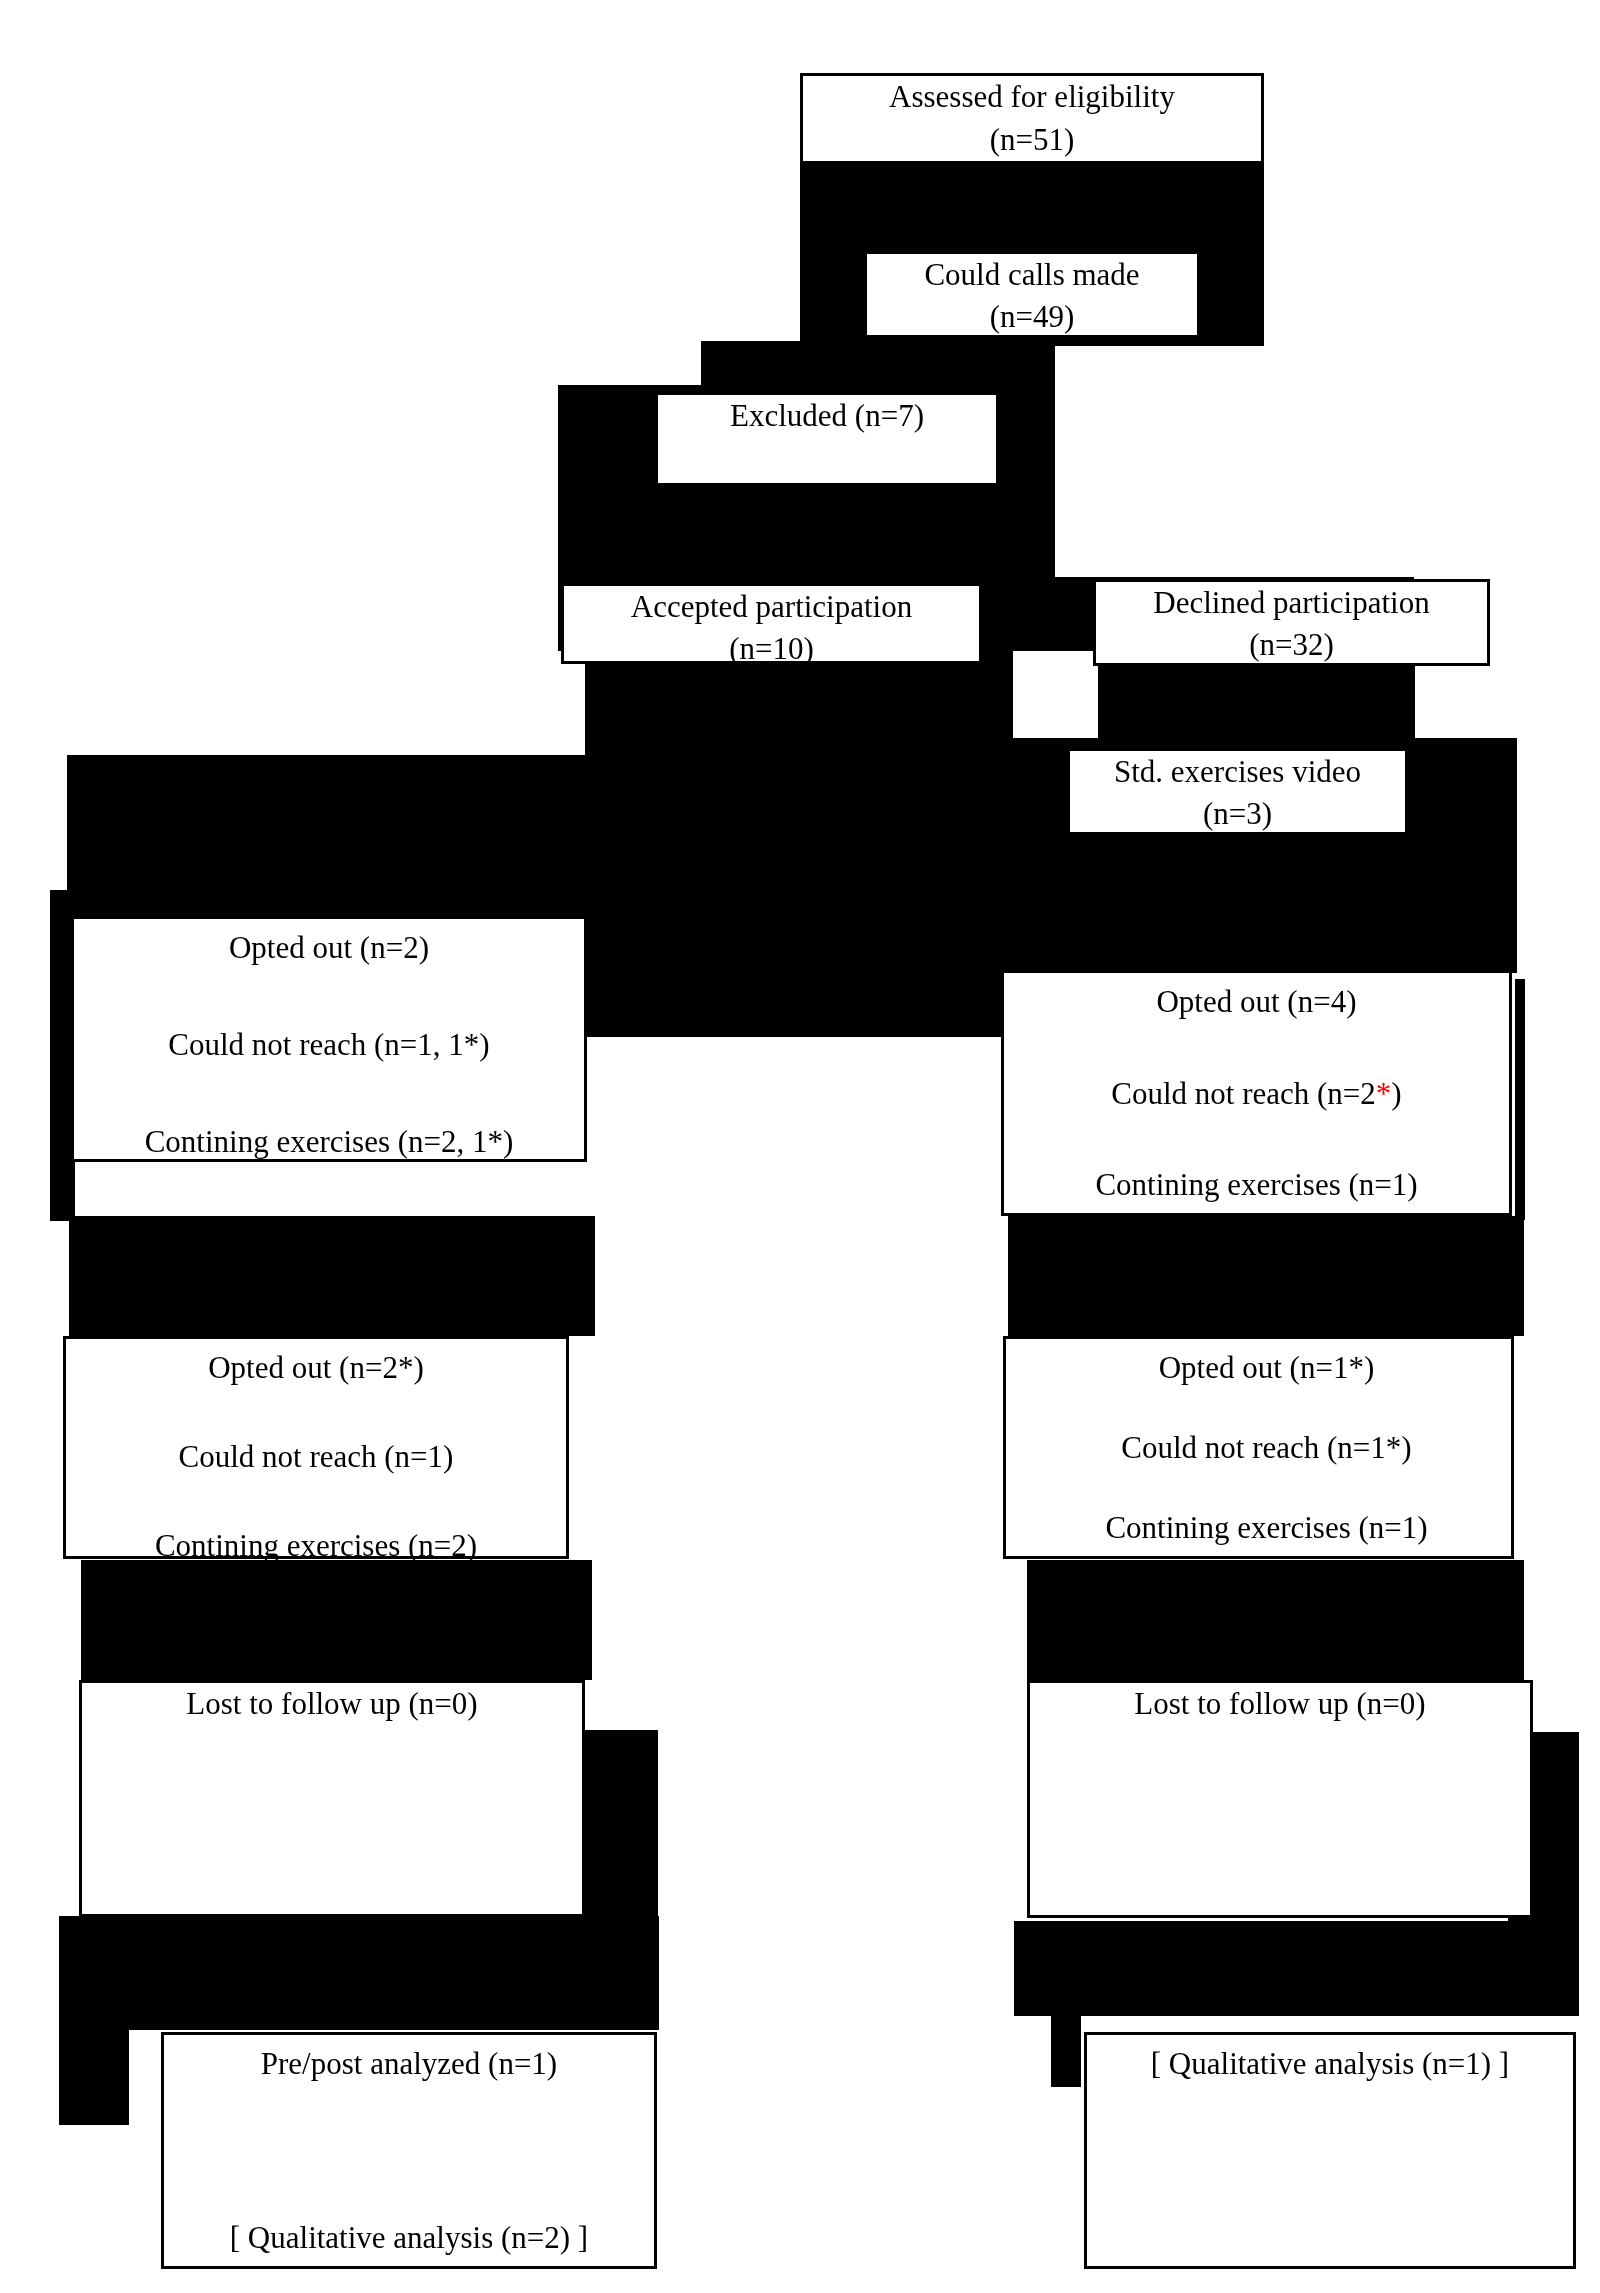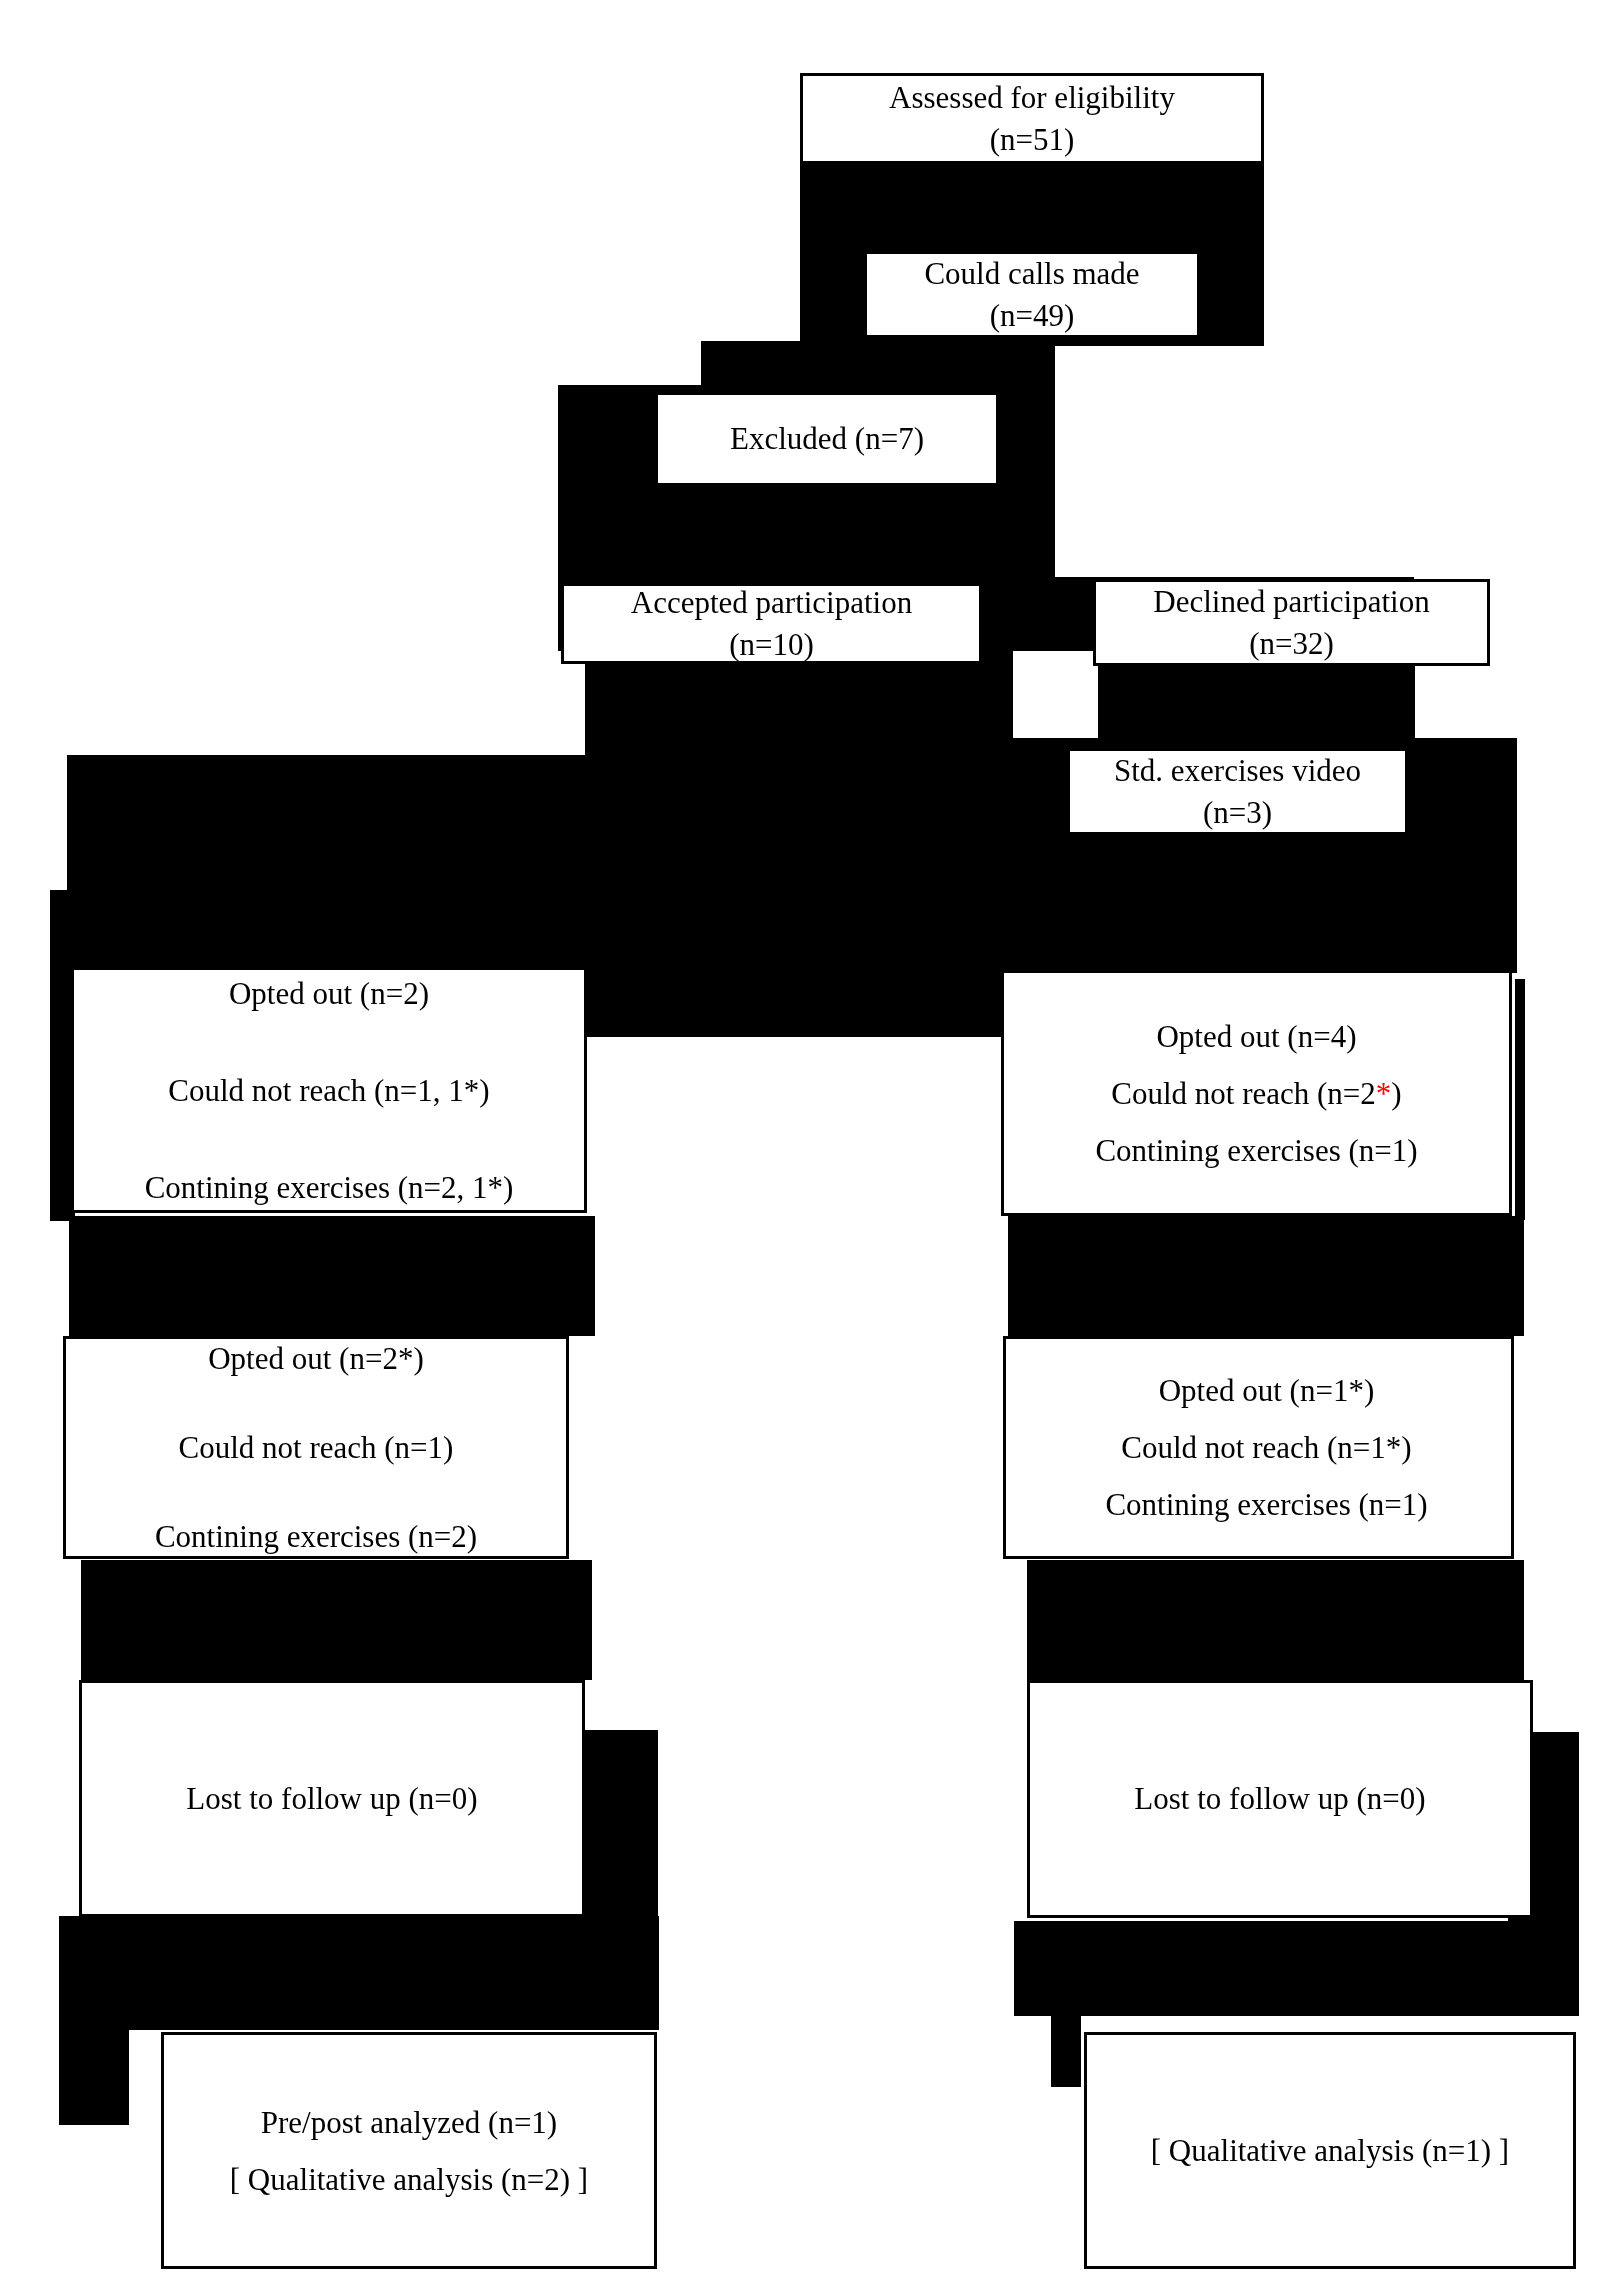--- a/index.html
+++ b/index.html
@@ -13,21 +13,21 @@
   }
   .conn{position:absolute;background:#000000;}
   .box{
     position:absolute;
     background:#ffffff;
     border:3.8px solid #000000;
     box-sizing:border-box;
     display:flex;
     flex-direction:column;
     align-items:center;
-    justify-content:center;
+    justify-content:space-between;
     text-align:center;
     font-size:31px;
     line-height:42px;
   }
   .box.spread{line-height:57px;}
   .red{color:#ff0000;}
 
   
   #c1 {left:800px;  top:164px;  width:464px; height:182px;}
   #c2 {left:701px;  top:341px;  width:354px; height:142px;}
@@ -51,21 +51,21 @@
   #c18{left:1051px; top:2016px; width:30px;  height:71px;}
 
   
   #b-assessed  {left:800px;  top:73px;   width:464px; height:91px;}
   #b-phone     {left:864px;  top:251px;  width:336px; height:87px;}
   #b-excluded  {left:655px;  top:392px;  width:344px; height:94px;}
   #b-accepted  {left:561px;  top:583px;  width:421px; height:81px;}
   #b-declined  {left:1093px; top:579px;  width:397px; height:87px;}
   #b-yoga      {left:197px;  top:757px;  width:357px; height:87px;}
   #b-std       {left:1067px; top:748px;  width:341px; height:87px;}
-  #b-yoga-t1   {left:71px;   top:967px; width:516px; height:246px;gap:40px;}
+  #b-yoga-t1   {left:71px;   top:916px; width:516px; height:246px;gap:40px;}
   #b-std-t1    {left:1001px; top:970px; width:511px; height:246px;}
   #b-yoga-t2   {left:63px;   top:1336px; width:506px; height:223px;gap:32px;}
   #b-std-t2    {left:1003px; top:1336px; width:511px; height:223px;padding-left:16px;}
   #b-yoga-lost {left:79px;   top:1680px; width:506px; height:237px;}
   #b-std-lost  {left:1027px; top:1680px; width:506px; height:238px;}
   #b-yoga-final{left:161px;  top:2032px; width:496px; height:237px;}
   #b-std-final {left:1084px; top:2032px; width:492px; height:237px;}
 </style>
 </head>
 <body>

